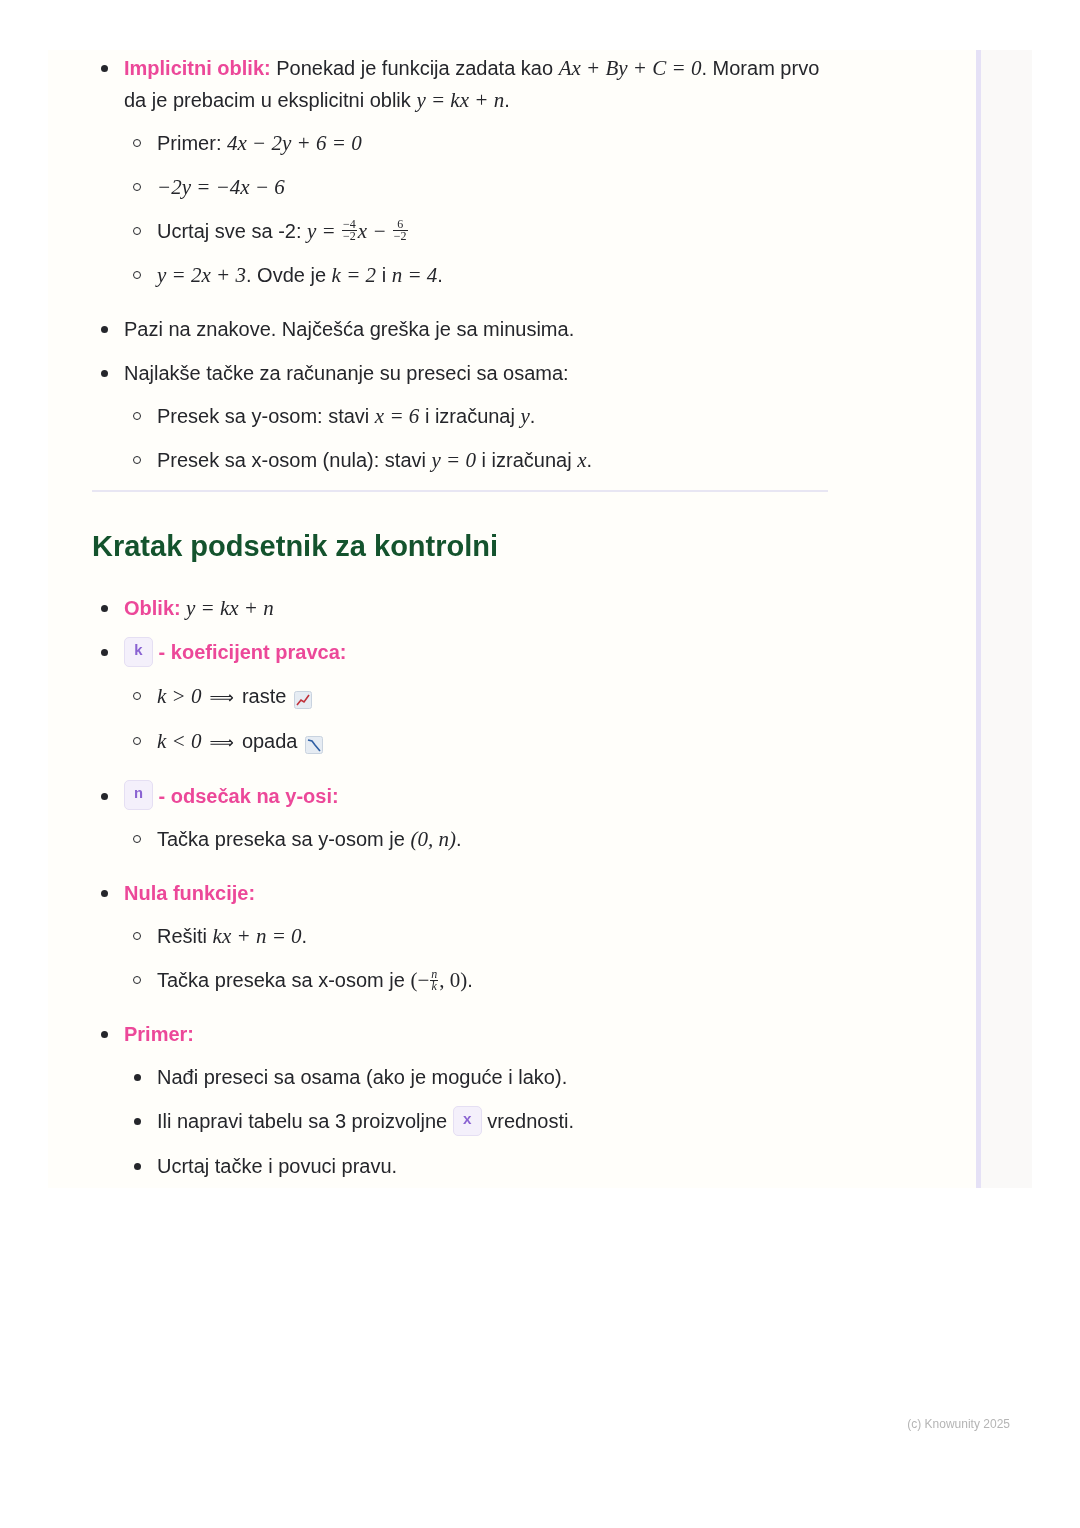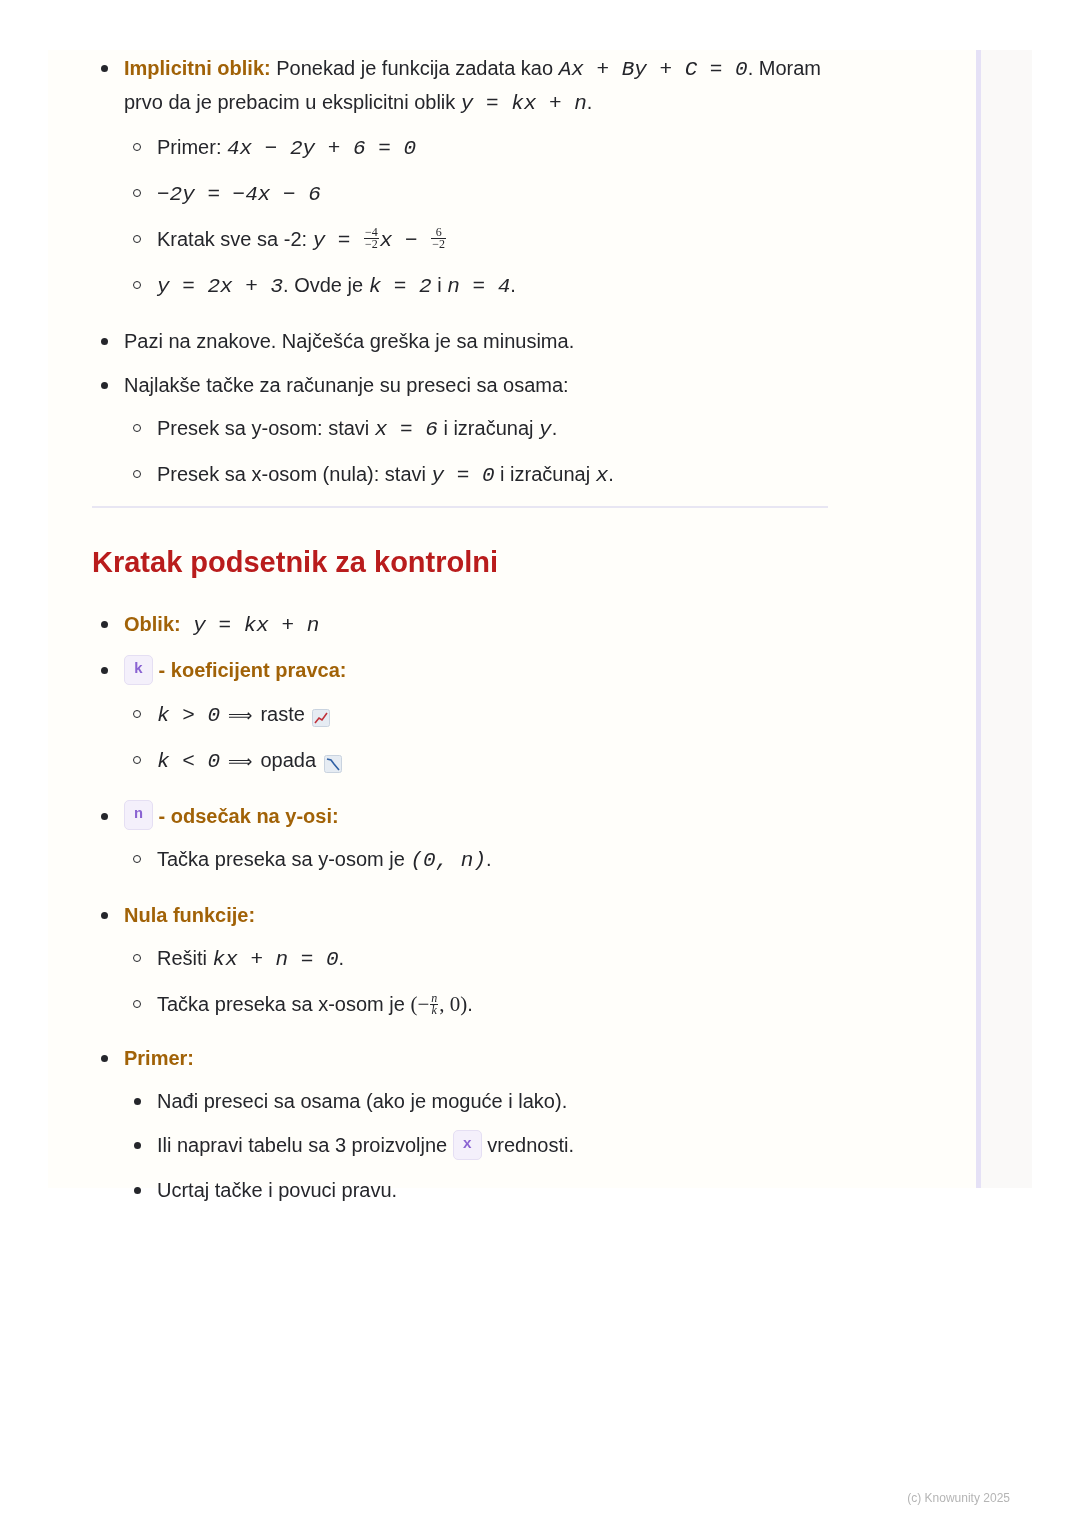--- a/index.html
+++ b/index.html
@@ -33,72 +33,72 @@
     .l2.circle > li::before {
       content: ""; position: absolute; left: 9px; top: 12px;
       width: 6px; height: 6px; border-radius: 50%; border: 1.6px solid #25262b;
     }
     .l2.disc > li::before {
       content: ""; position: absolute; left: 10px; top: 13px;
       width: 7px; height: 7px; border-radius: 50%; background: #25262b;
     }
     .l2 > li:last-child { margin-bottom: 0; }
     .l1 > li.has-sub { margin-bottom: 22px; }
-    b { font-weight: bold; color: #a16207; }
+    b { font-weight: bold; color: #ec4899; }
     .m {
-      font-family: Liberation Mono, monospace; font-style: italic;
+      font-family: Liberation Serif, serif; font-style: italic;
       font-size: 21px;
     }
     .mn { font-family: "Liberation Serif", "DejaVu Serif", serif; font-style: normal; font-size: 21px; }
     .frac {
       display: inline-block; vertical-align: middle; text-align: center;
       font-family: "Liberation Serif", serif; font-size: 12px; line-height: 11px;
       margin: 0 1px; position: relative; top: -2px;
     }
     .frac span { display: block; padding: 0 1px; }
     .frac .num { border-bottom: 1px solid #25262b; }
     .frac.ital span { font-style: italic; }
     hr.divider {
       border: none; border-top: 2px solid #e8e6f3; margin: 14px 0 0 0; width: 736px;
     }
     h2.title {
       margin: 34px 0 26px 0; font-size: 29px; line-height: 40px; font-weight: bold;
-      color: #b91c1c;
+      color: #14532d;
     }
     .code {
       display: inline-block; font-family: "Liberation Mono", "DejaVu Sans Mono", monospace;
       font-size: 15px; font-weight: bold; color: #8a63d2;
       background: #f4f0fb; border: 1px solid #e5dff3; border-radius: 5px;
       padding: 0 9px; line-height: 28px; height: 28px; vertical-align: middle;
       position: relative; top: -2px;
     }
     .emoji {
       display: inline-block; width: 18px; height: 18px; vertical-align: middle;
       position: relative; top: -2px; margin-left: 2px;
     }
     .footer {
-      position: absolute; right: 70px; top: 1491px;
+      position: absolute; right: 70px; top: 1417px;
       font-size: 12px; color: #b5b5b5; font-family: "Liberation Sans", sans-serif;
     }
     .arrow { font-family: "DejaVu Sans", sans-serif; font-size: 17px; margin: 0 8px; }
   </style>
 </head>
 <body>
 
 <div class="page"></div>
 <div class="side-panel"></div>
 
 <div class="content">
   <ul class="l1">
     <li class="has-sub">
       <b>Implicitni oblik:</b><span> Ponekad je funkcija zadata kao </span><span class="m">Ax + By + C = 0</span><span>. Moram prvo da je prebacim u eksplicitni oblik </span><span class="m">y = kx + n</span><span>.</span>
       <ul class="l2 circle">
         <li><span>Primer: </span><span class="m">4x − 2y + 6 = 0</span></li>
         <li><span class="m">−2y = −4x − 6</span></li>
-        <li><span>Kratak sve sa -2: </span><span class="m">y = </span><span class="frac"><span class="num">−4</span><span>−2</span></span><span class="m">x − </span><span class="frac"><span class="num">6</span><span>−2</span></span></li>
+        <li><span>Ucrtaj sve sa -2: </span><span class="m">y = </span><span class="frac"><span class="num">−4</span><span>−2</span></span><span class="m">x − </span><span class="frac"><span class="num">6</span><span>−2</span></span></li>
         <li><span class="m">y = 2x + 3</span><span>. Ovde je </span><span class="m">k = 2</span><span> i </span><span class="m">n = 4</span><span>.</span></li>
       </ul>
     </li>
     <li style=""><span>Pazi na znakove. Najčešća greška je sa minusima.</span></li>
     <li>
       <span>Najlakše tačke za računanje su preseci sa osama:</span>
       <ul class="l2 circle">
         <li><span>Presek sa y-osom: stavi </span><span class="m">x = 6</span><span> i izračunaj </span><span class="m">y</span><span>.</span></li>
         <li><span>Presek sa x-osom (nula): stavi </span><span class="m">y = 0</span><span> i izračunaj </span><span class="m">x</span><span>.</span></li>
       </ul>

